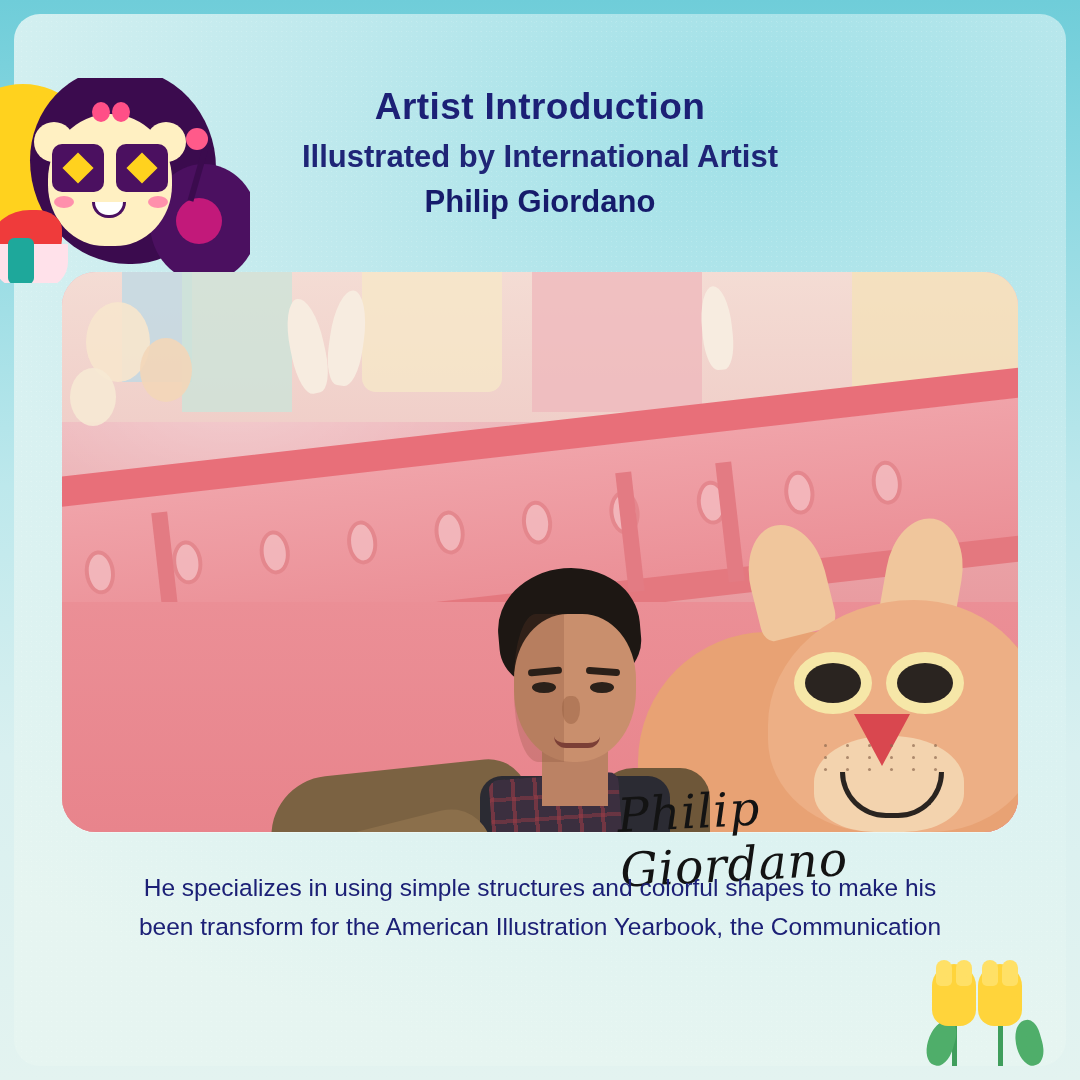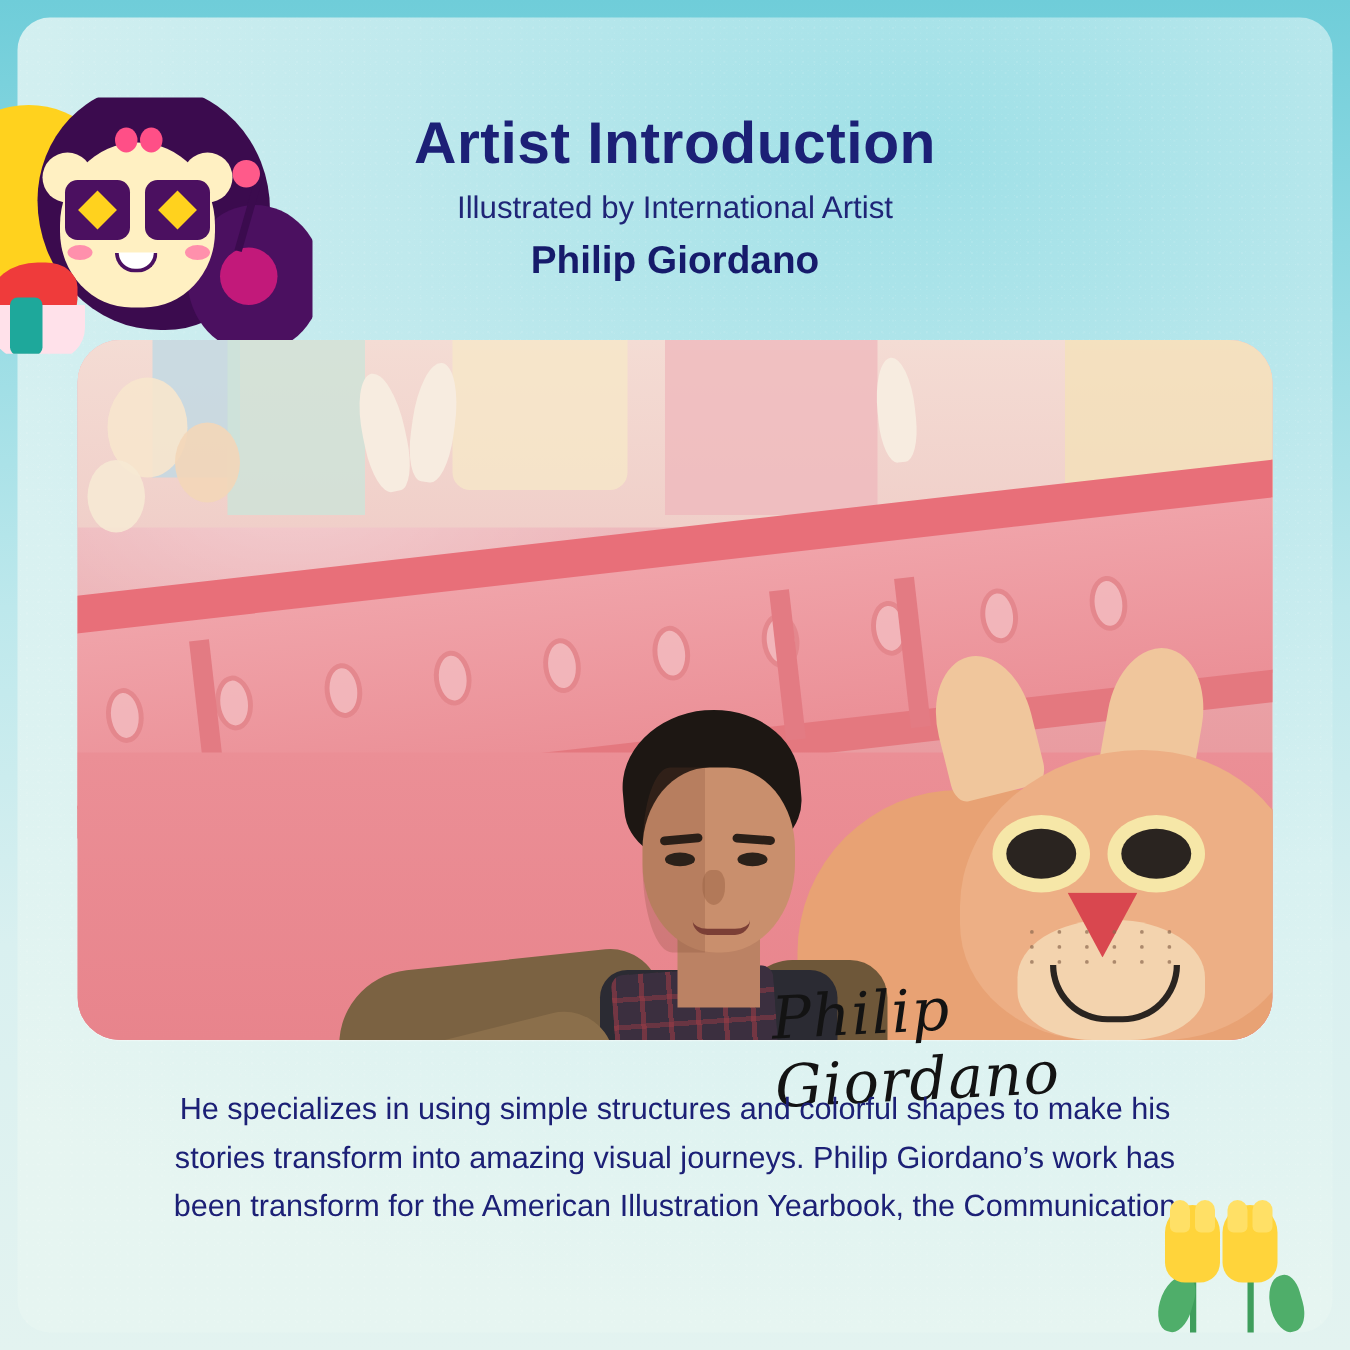--- a/index.html
+++ b/index.html
@@ -36,30 +36,30 @@
   }
 
   
   .header {
     position: absolute;
     left: 0; right: 0; top: 86px;
     text-align: center;
     color: #1b1f6e;
   }
   .title {
-    font-size: 47px;
+    font-size: 37px;
     font-weight: bold;
     letter-spacing: .4px;
     color: #1c2076;
   }
   .subtitle {
     margin-top: 11px;
-    font-size: 25px;
+    font-size: 31px;
     color: #1f2577;
-    font-weight: 400;
+    font-weight: 700;
   }
   .artist-name {
     margin-top: 9px;
     font-size: 31px;
     font-weight: bold;
     color: #161b6b;
   }
 
   
   .deco-art {
@@ -638,21 +638,20 @@
       <div class="arm"></div>
 
     </div>
   </div>
 </div>
 
 <div class="signature">Philip Giordano</div>
 
 <div class="desc">
   <p>He specializes in using simple structures and colorful shapes to make his</p>
-  <p>stories transform into amazing visual journeys. Philip Giordano’s work has</p>
   <p>been transform for the American Illustration Yearbook, the Communication</p>
 </div>
 
 <div class="tulips">
   <div class="stem s1"></div>
   <div class="stem s2"></div>
   <div class="leaf l1"></div>
   <div class="leaf l2"></div>
   <div class="bud b1"></div>
   <div class="bud b2"></div>

